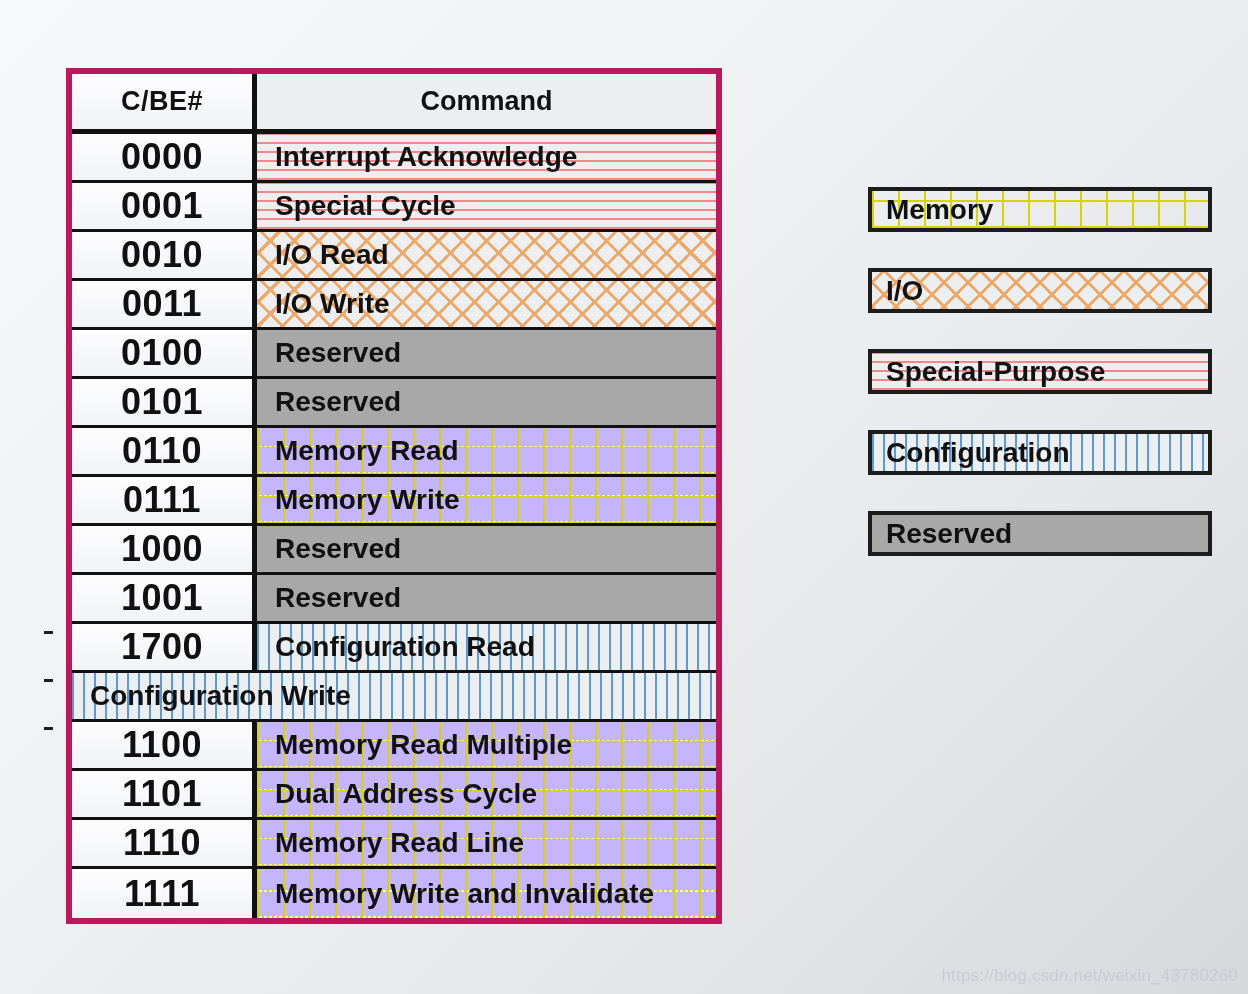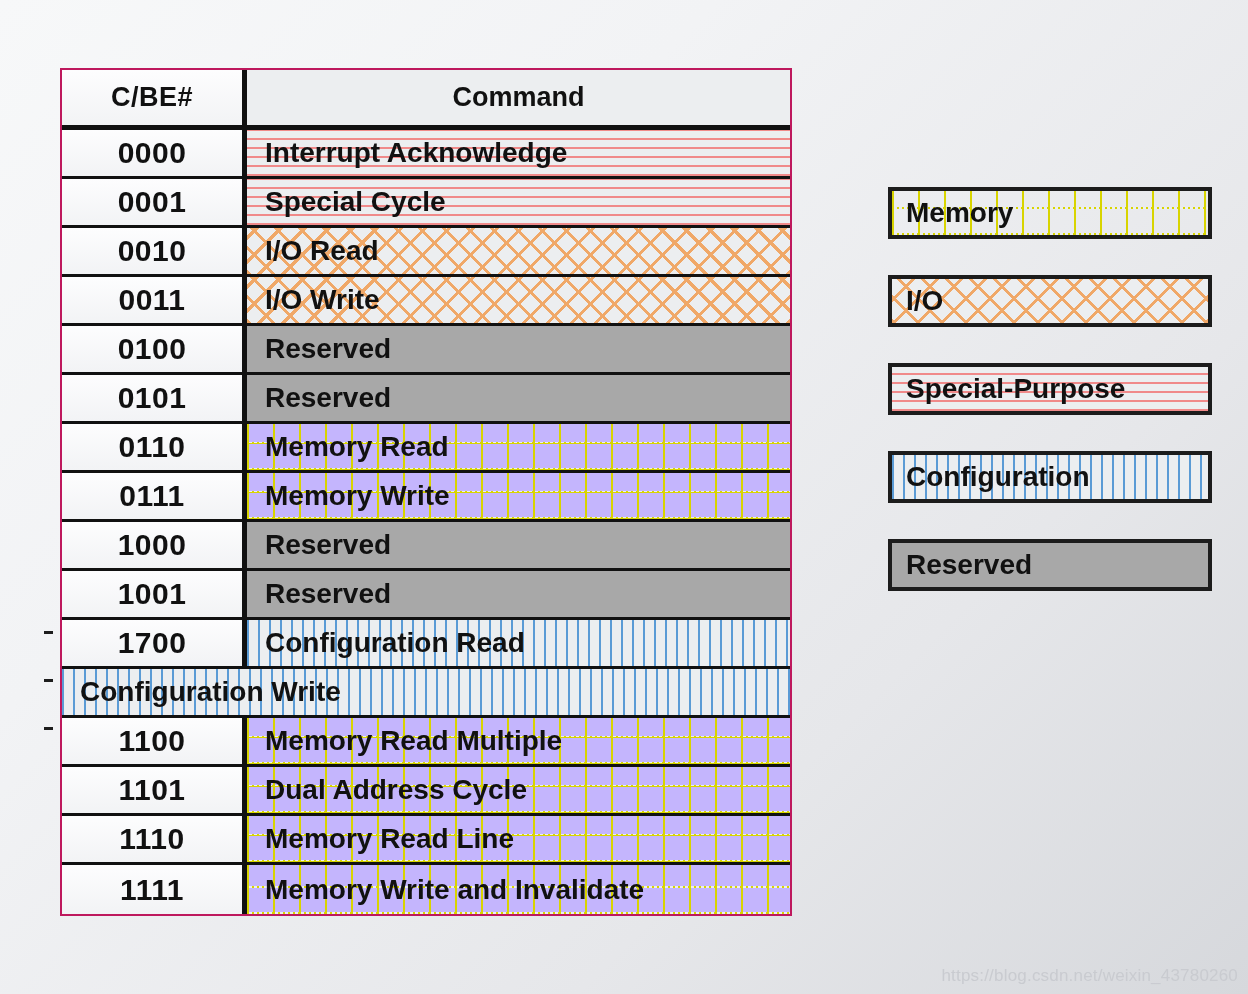--- a/index.html
+++ b/index.html
@@ -17,24 +17,24 @@
   #backdrop {
     position: absolute;
     inset: 0;
     background:
       linear-gradient(135deg, #f7f8f9 0%, #f2f3f5 32%, #e6e7ea 70%, #d6d8dc 100%);
   }
 
   
   #cmd-table {
     position: absolute;
-    left: 60px;
+    left: 66px;
     top: 68px;
-    width: 732px;
-    border: 2px solid #be185d;
+    width: 656px;
+    border: 6px solid #be185d;
     box-sizing: border-box;
     background: #f4f5f7;
   }
   .trow {
     display: flex;
     height: 49px;
     box-sizing: border-box;
     border-bottom: 3px solid #111;
   }
   .trow.last { border-bottom: none; }
@@ -43,21 +43,21 @@
     border-bottom: 5px solid #111;
   }
   .cell-code {
     width: 185px;
     flex: 0 0 185px;
     box-sizing: border-box;
     border-right: 5px solid #111;
     display: flex;
     align-items: center;
     justify-content: center;
-    font-size: 30px;
+    font-size: 36px;
     font-weight: bold;
     color: #111;
     background: linear-gradient(180deg,#fdfdfe 0%, #f2f3f5 100%);
     letter-spacing: 0.5px;
   }
   .trow.header .cell-code {
     font-size: 27px;
   }
   .cell-cmd {
     flex: 1 1 auto;
@@ -136,28 +136,27 @@
   }
 
   
   #legend {
     position: absolute;
     left: 868px;
     top: 187px;
     width: 344px;
   }
   .legend-item {
-    height: 52px;
+    height: 45px;
     box-sizing: border-box;
     border: 4px solid #1c1c1c;
     position: relative;
     display: flex;
     align-items: center;
     overflow: hidden;
-    margin-left: 20px;
   }
   .legend-item + .legend-item { margin-top: 36px; }
   .legend-label {
     position: relative;
     z-index: 2;
     padding-left: 14px;
     font-size: 28px;
     font-weight: bold;
     color: #111;
   }

